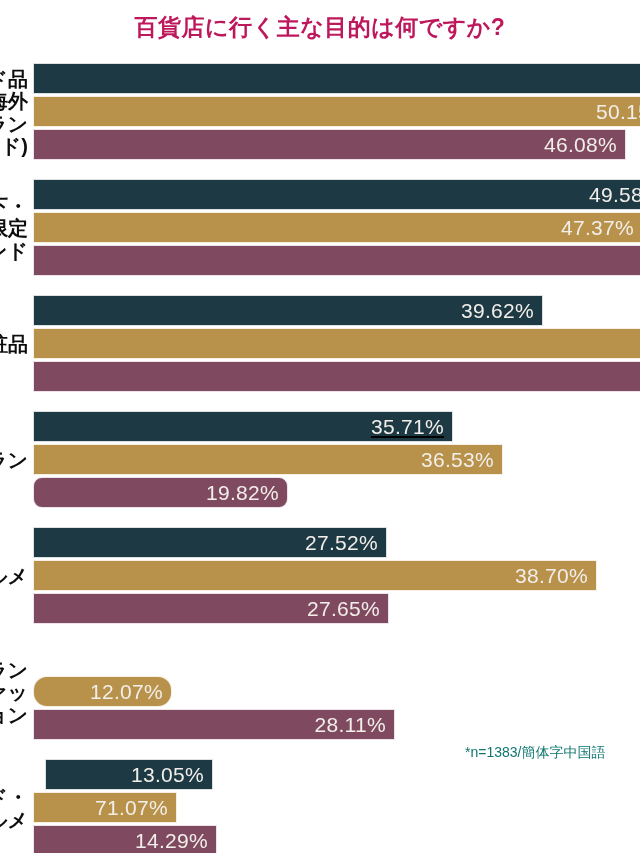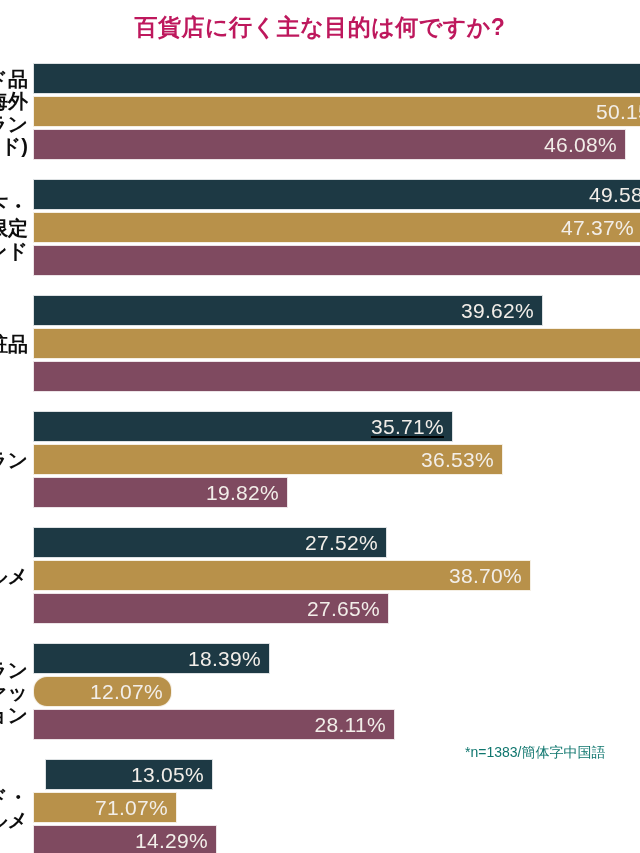--- a/index.html
+++ b/index.html
@@ -110,41 +110,38 @@
         <div class="bar-row r2" style="background: rgb(127, 74, 96); width: 662px;"></div>
       </div>
       <div class="group">
         <div class="cat-label">レストラン</div>
         <div class="bar-row r0" style="background: rgb(29, 57, 68); width: 420px; text-decoration: underline;">
           <span class="bar-value">35.71%</span>
         </div>
         <div class="bar-row r1" style="background: rgb(184, 145, 74); width: 470px;">
           <span class="bar-value">36.53%</span>
         </div>
-        <div class="bar-row r2" style="background: rgb(127, 74, 96); width: 255px;">
+        <div class="bar-row r2" style="background: rgb(127, 74, 96); width: 255px; border-radius: 9px;">
           <span class="bar-value">19.82%</span>
         </div>
       </div>
       <div class="group">
         <div class="cat-label">グルメ</div>
         <div class="bar-row r0" style="background: rgb(29, 57, 68); width: 354px;">
           <span class="bar-value">27.52%</span>
         </div>
-        <div class="bar-row r1" style="background: rgb(184, 145, 74); width: 498px; padding-left: 36px;">
+        <div class="bar-row r1" style="background: rgb(184, 145, 74); width: 564px; padding-left: 36px;">
           <span class="bar-value">38.70%</span>
         </div>
         <div class="bar-row r2" style="background: rgb(127, 74, 96); width: 356px;">
           <span class="bar-value">27.65%</span>
         </div>
       </div>
       <div class="group">
         <div class="cat-label">国内ブランド・ファッション</div>
-        <div class="bar-row r0" style="background: rgb(29, 57, 68); width: 237px;">
-          <span class="bar-value">18.39%</span>
-        </div>
         <div class="bar-row r1" style="background: rgb(184, 145, 74); width: 139px; border-radius: 14px;">
           <span class="bar-value">12.07%</span>
         </div>
         <div class="bar-row r2" style="background: rgb(127, 74, 96); width: 362px;">
           <span class="bar-value">28.11%</span>
         </div>
       </div>
       <div class="group">
         <div class="cat-label">ブランド・グルメ</div>
         <div class="bar-row r0" style="background: rgb(29, 57, 68); width: 168px; margin-left: 12px;">

